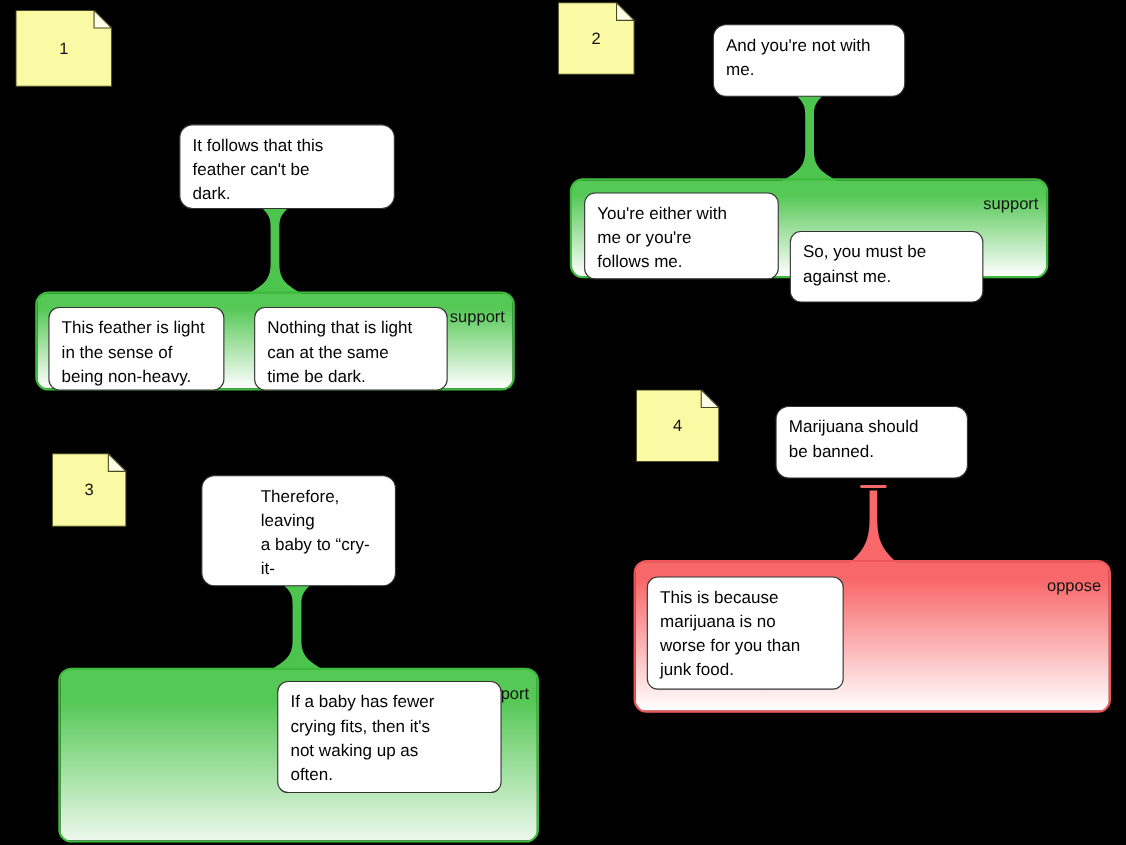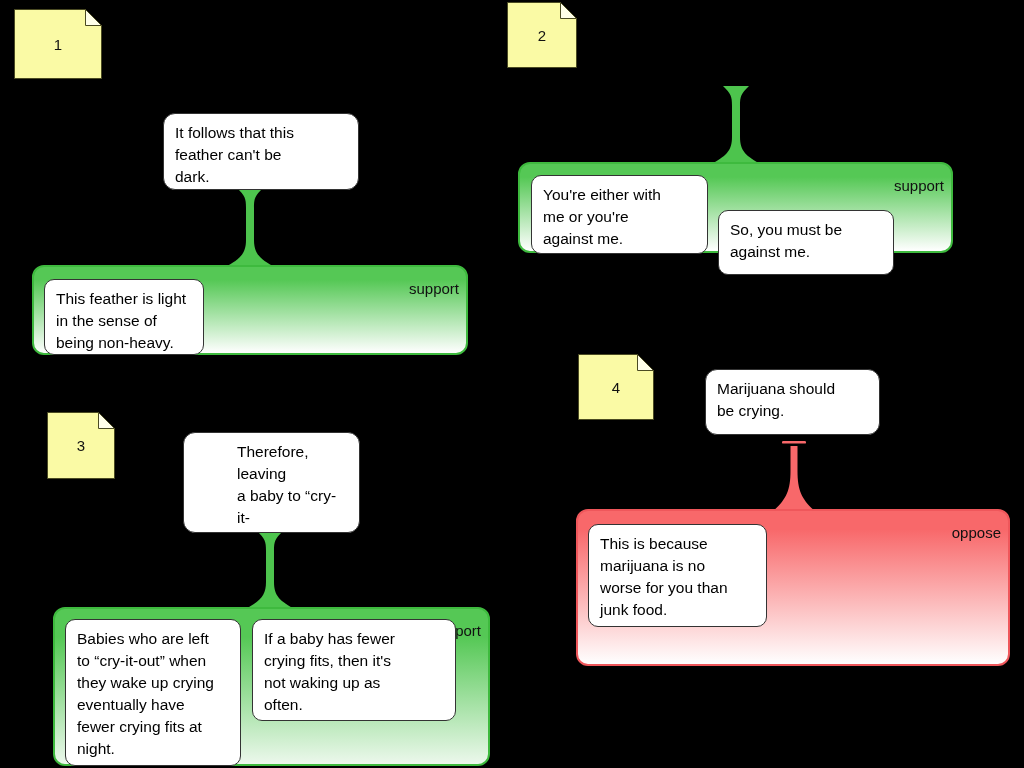--- a/index.html
+++ b/index.html
@@ -45,41 +45,50 @@
 dark.</div>
   </div>
 
   <div class="group green" style="left:32px;top:265px;width:436px;height:90px;">
     <span class="group-label">support</span>
     <div class="node premise" style="left:10px;top:12px;width:160px;height:76px;">
       <div class="txt">This feather is light
 in the sense of
 being non-heavy.</div>
     </div>
+    <div class="node premise" style="left:197px;top:12px;width:176px;height:76px;">
+      <div class="txt">Nothing that is light
+can at the same
+time be dark.</div>
+    </div>
   </div>
 
   <div class="sticky" style="left:507px;top:2px;width:70px;height:66px;">
     <svg width="70" height="66" viewBox="0 0 70 66">
       <polygon points="0.5,0.5 53.5,0.5 69.5,16.5 69.5,65.5 0.5,65.5" fill="#fafaa5" stroke="#4a4a22" stroke-width="1"></polygon>
       <polygon points="53.5,0.5 69.5,16.5 53.5,16.5" fill="#ffffe9" stroke="#4a4a22" stroke-width="1"></polygon>
     </svg>
     <span class="num">2</span>
   </div>
 
   <svg class="connector" style="left:708px;top:86px;" width="56" height="79" viewBox="0 0 56 79">
     <path d="M15 0 C23 8 24 10 24 20 L24 51 C24 65 18 70 2 79 L54 79 C38 70 32 65 32 51 L32 20 C32 10 33 8 41 0 Z" fill="#4dc44d"></path>
   </svg>
 
+  <div class="node" style="left:648px;top:22px;width:175px;height:66px;">
+    <div class="txt">And you're not with
+me.</div>
+  </div>
 
   <div class="group green" style="left:518px;top:162px;width:435px;height:91px;">
     <span class="group-label">support</span>
     <div class="node premise" style="left:11px;top:11px;width:177px;height:79px;">
       <div class="txt">You're either with
 me or you're
-against me.</div>
+follows me.</div>
     </div>
     <div class="node premise" style="left:198px;top:11px;width:176px;height:65px;margin-top:35px;">
       <div class="txt">So, you must be
 against me.</div>
     </div>
   </div>
 
   <div class="sticky" style="left:47px;top:412px;width:68px;height:67px;">
     <svg width="68" height="67" viewBox="0 0 68 67">
       <polygon points="0.5,0.5 51.5,0.5 67.5,16.5 67.5,66.5 0.5,66.5" fill="#fafaa5" stroke="#4a4a22" stroke-width="1"></polygon>
@@ -94,28 +103,20 @@
 
   <div class="node" style="left:183px;top:432px;width:177px;height:101px;padding-left:42px;">
     <div class="txt">Therefore, leaving
 a baby to “cry-it-
 out” will make it
 wake up less often.</div>
   </div>
 
   <div class="group green tall" style="left:53px;top:607px;width:437px;height:159px;">
     <span class="group-label">support</span>
-    <div class="node premise" style="left:10px;top:10px;width:176px;height:147px;">
-      <div class="txt">Babies who are left
-to “cry-it-out” when
-they wake up crying
-eventually have
-fewer crying fits at
-night.</div>
-    </div>
     <div class="node premise" style="left:197px;top:10px;width:204px;height:102px;">
       <div class="txt">If a baby has fewer
 crying fits, then it's
 not waking up as
 often.</div>
     </div>
   </div>
 
   <div class="sticky" style="left:578px;top:354px;width:76px;height:66px;">
     <svg width="76" height="66" viewBox="0 0 76 66">
@@ -125,24 +126,24 @@
     <span class="num">4</span>
   </div>
 
   <svg class="connector" style="left:766px;top:435px;" width="56" height="77" viewBox="0 0 56 77">
     <rect x="16" y="6" width="24" height="2.6" rx="1.2" fill="#f8686a"></rect>
     <path d="M24.5 11 L24.5 36 C24.5 56 20 65 6 77 L50 77 C36 65 31.5 56 31.5 36 L31.5 11 Z" fill="#f8686a"></path>
   </svg>
 
   <div class="node" style="left:705px;top:369px;width:175px;height:66px;">
     <div class="txt">Marijuana should
-be crying.</div>
+be banned.</div>
   </div>
 
-  <div class="group red" style="left:576px;top:509px;width:434px;height:157px;">
+  <div class="group red" style="left:576px;top:509px;width:434px;height:139px;">
     <span class="group-label">oppose</span>
     <div class="node premise" style="left:10px;top:13px;width:179px;height:103px;">
       <div class="txt">This is because
 marijuana is no
 worse for you than
 junk food.</div>
     </div>
   </div>
 
 </div>

